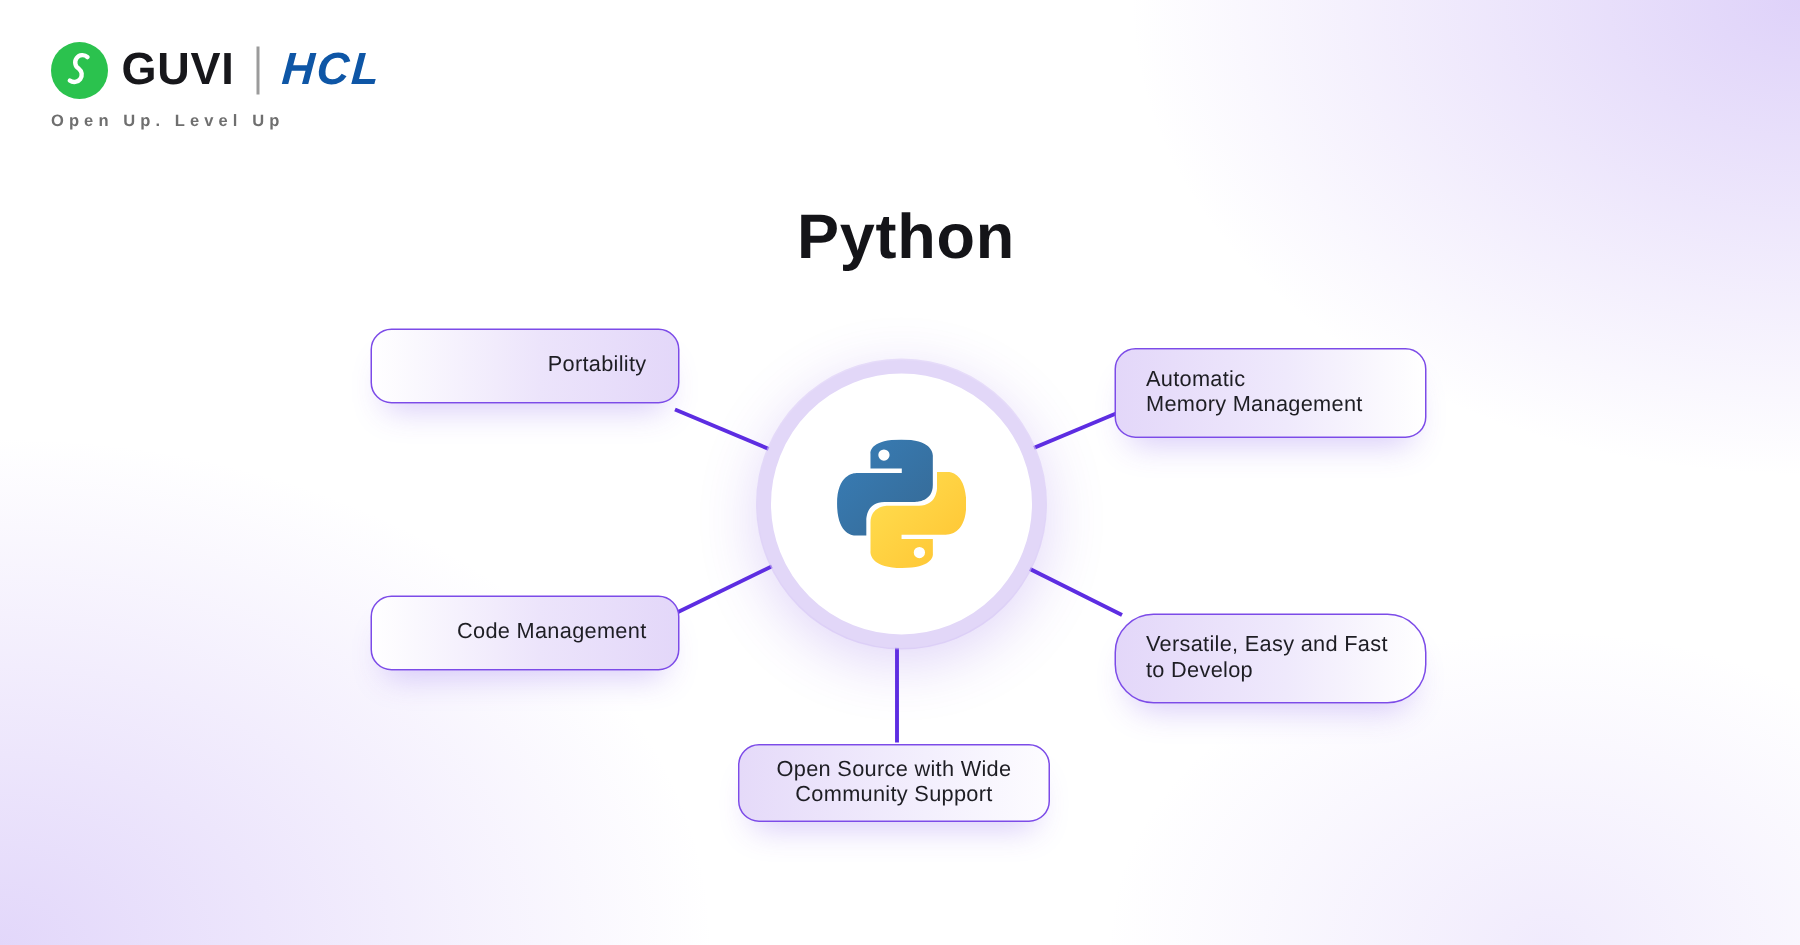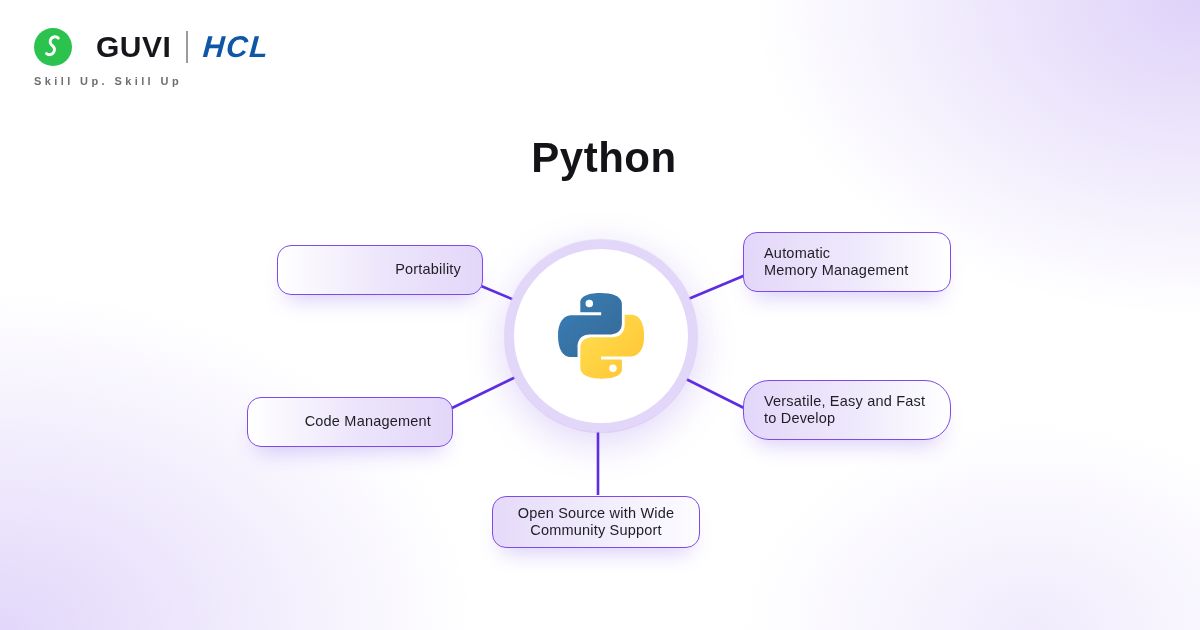--- a/index.html
+++ b/index.html
@@ -15,21 +15,21 @@
       radial-gradient(660px 470px at 0% 100%, rgba(175,144,242,0.36), rgba(255,255,255,0) 72%),
       radial-gradient(420px 300px at 86% 100%, rgba(175,144,242,0.18), rgba(255,255,255,0) 70%),
       #ffffff;
   }
 
   
   .brand{position:absolute;top:28px;left:34px;}
   .brand-row{display:flex;align-items:center;}
   .guvi-badge{width:38px;height:38px;flex:0 0 auto;}
   .guvi-word{
-    margin-left:24px;font-size:30px;font-weight:800;color:#17171b;
+    margin-left:9px;font-size:30px;font-weight:800;color:#17171b;
     letter-spacing:0.5px;line-height:1;
   }
   .brand-divider{width:2px;height:32px;background:#9b9b9b;margin:0 15px;}
   .hcl-word{
     font-size:30px;font-weight:900;font-style:italic;color:#0e56a6;
     letter-spacing:1.5px;line-height:1;transform:skewX(-4deg);
   }
   .tagline{
     margin-top:9px;font-size:11px;font-weight:600;color:#6f6f6f;
     letter-spacing:3.4px;
@@ -72,41 +72,41 @@
   .node.right{
     left:743px;width:208px;height:60px;
     justify-content:flex-start;text-align:left;padding:0 12px 0 20px;
     background:linear-gradient(90deg,#e3d7f9 0%,#efe9fc 55%,#ffffff 100%);
   }
   .node.bottom{
     left:492px;top:496px;width:208px;height:52px;
     justify-content:center;text-align:center;padding:0 15px;
     background:linear-gradient(90deg,#e5daf9 0%,#f3effd 60%,#fdfcff 100%);
   }
-  .node.pos-lt{top:245px;margin-left:30px;}
+  .node.pos-lt{top:219px;}
   .node.pos-lb{top:397px;}
   .node.pos-rt{top:232px;}
-  .node.pos-rb{top:380px;border-radius:26px;}
+  .node.pos-rb{top:409px;border-radius:26px;}
 </style>
 </head>
 <body>
 
 <div class="canvas">
 
   <div class="brand">
     <div class="brand-row">
       <svg class="guvi-badge" viewBox="0 0 40 40" aria-hidden="true">
         <circle cx="20" cy="20" r="20" fill="#2bc24e"></circle>
         <path d="M25.6 10.6 a5.1 5.1 0 1 0 -6.1 8.1 a5.1 5.1 0 1 1 -6.3 8.3" fill="none" stroke="#ffffff" stroke-width="3.1" stroke-linecap="round"></path>
       </svg>
       <span class="guvi-word">GUVI</span>
       <span class="brand-divider"></span>
       <span class="hcl-word">HCL</span>
     </div>
-    <div class="tagline">Skill Up. Skill Up</div>
+    <div class="tagline">Open Up. Level Up</div>
   </div>
 
   <div class="page-title">Python</div>
 
   <svg class="connectors" width="1200" height="630" viewBox="0 0 1200 630" aria-hidden="true">
     <line x1="450" y1="273" x2="600" y2="336" stroke="#5d2de2" stroke-width="2.6"></line>
     <line x1="450" y1="409" x2="600" y2="336" stroke="#5d2de2" stroke-width="2.6"></line>
     <line x1="748" y1="274" x2="600" y2="336" stroke="#5d2de2" stroke-width="2.6"></line>
     <line x1="748" y1="410" x2="600" y2="336" stroke="#5d2de2" stroke-width="2.6"></line>
     <line x1="598" y1="495" x2="598" y2="336" stroke="#5d2de2" stroke-width="2.6"></line>

